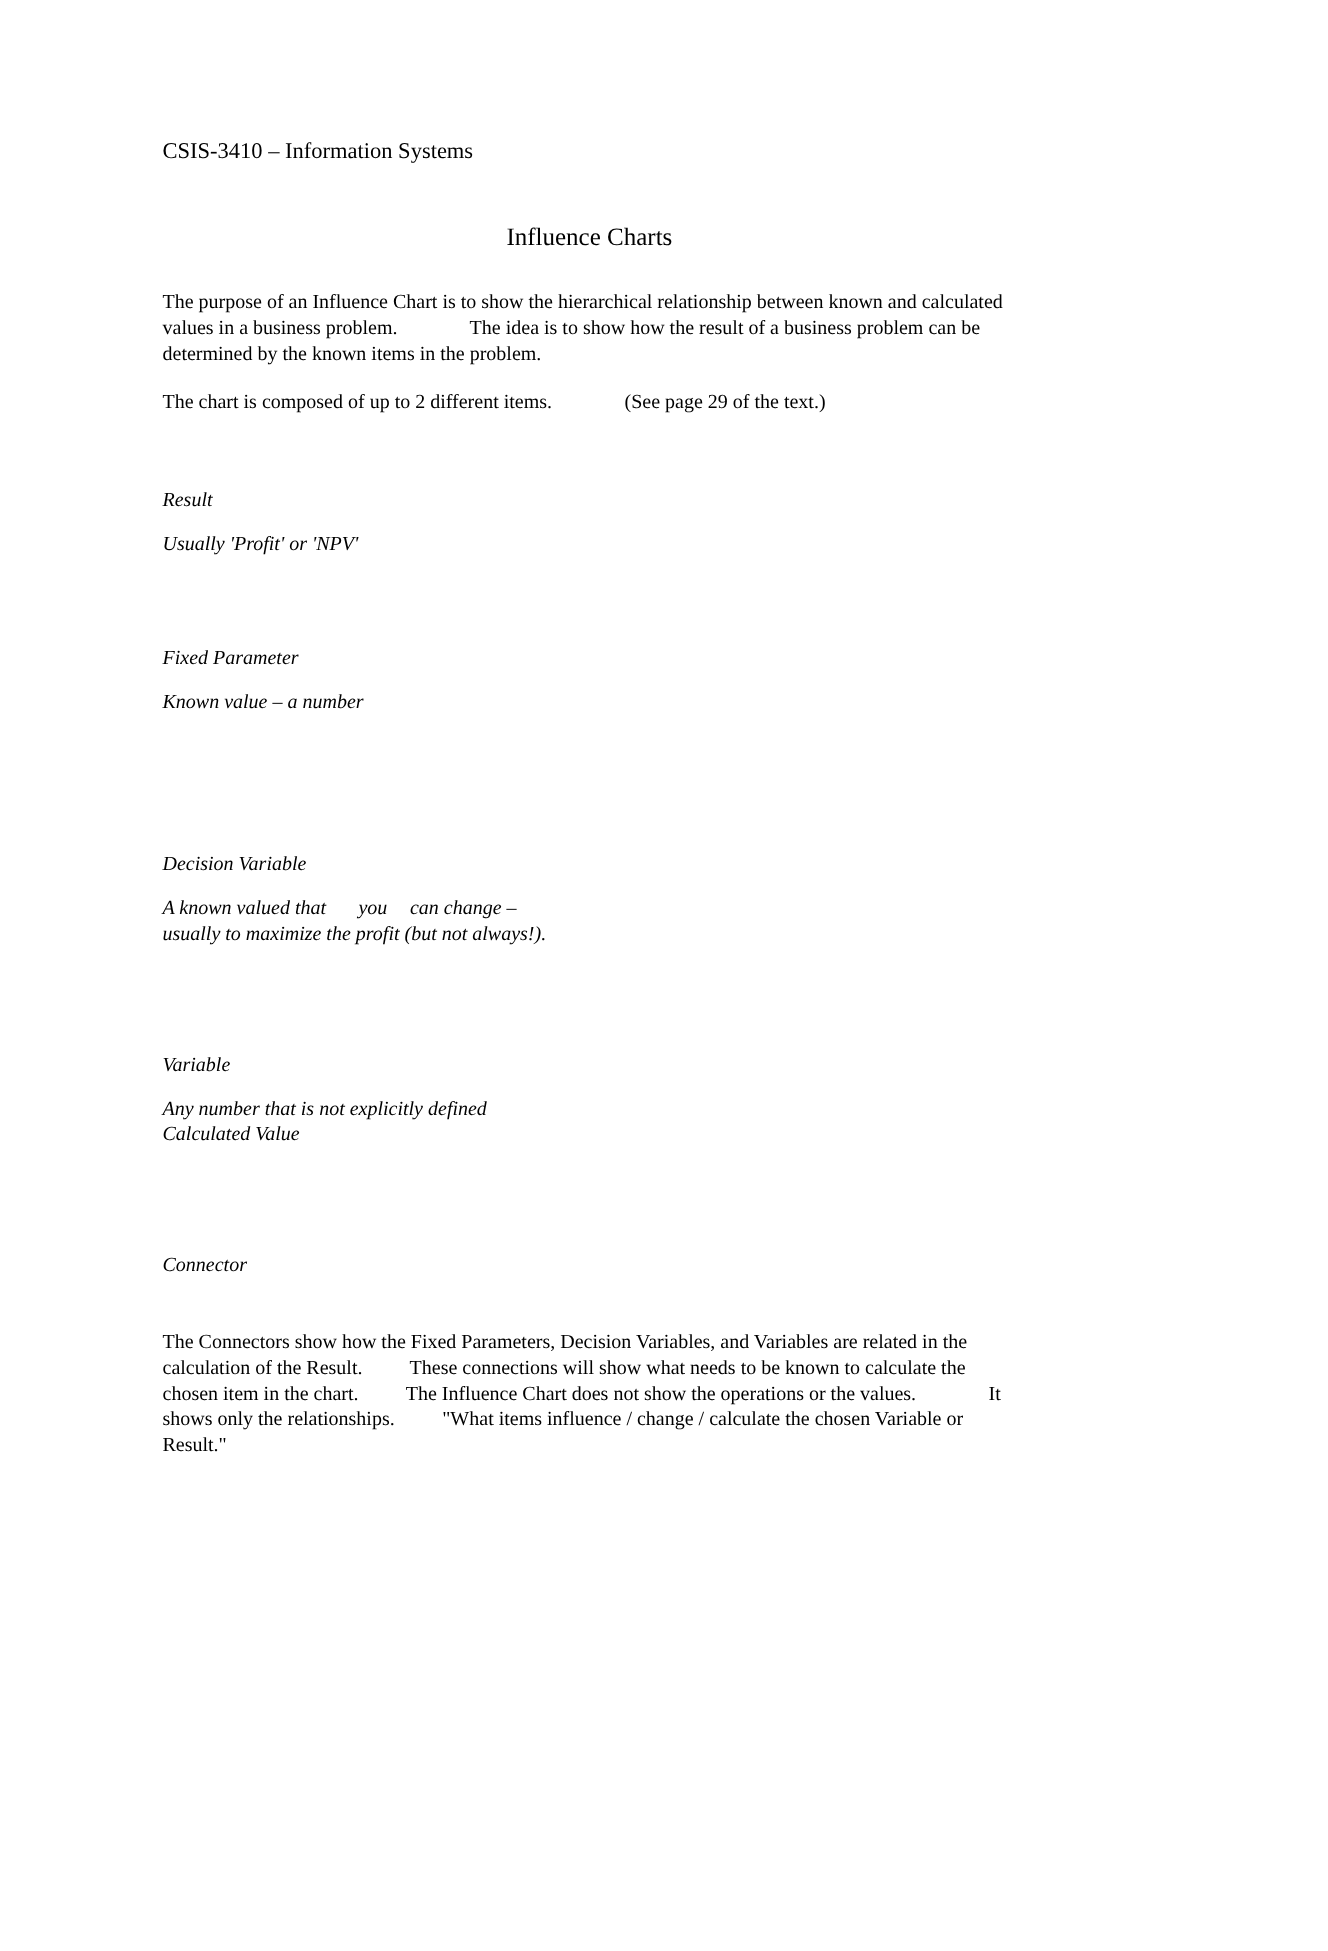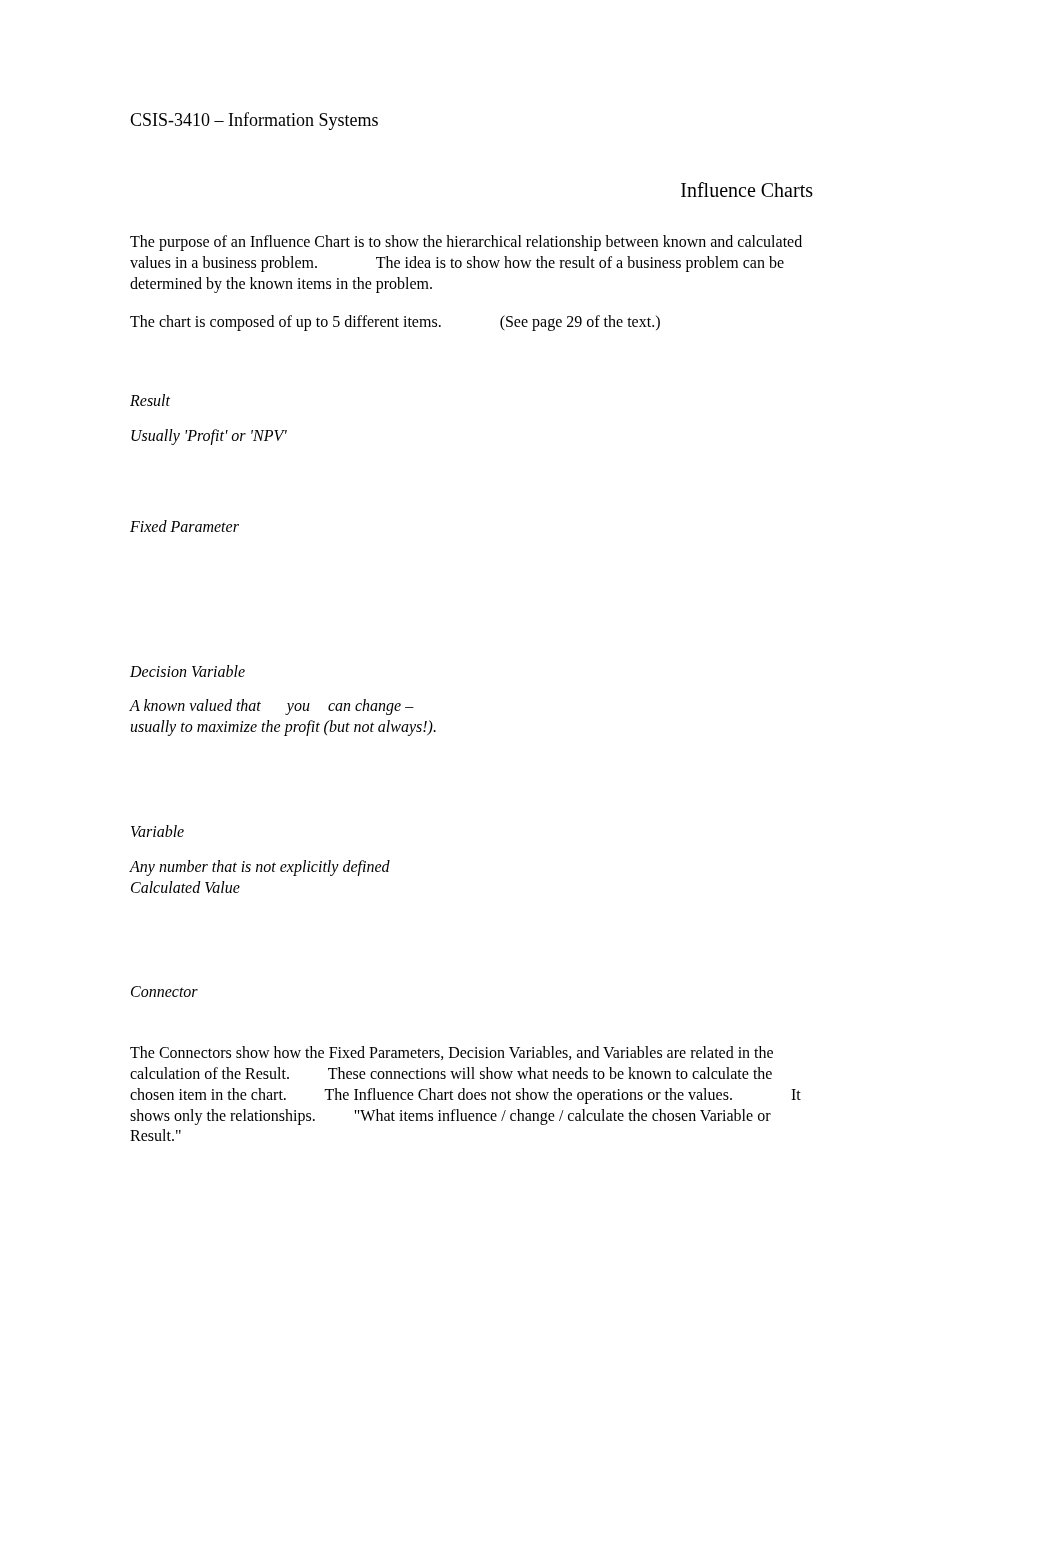--- a/index.html
+++ b/index.html
@@ -15,21 +15,21 @@
       padding: 110px 64px 100px 130px;
       box-sizing: border-box;
       width: 877px;
     }
     .course-header {
       font-size: 18px;
       margin-bottom: 48px;
     }
     .doc-title {
       font-size: 20px;
-      text-align: right;
+      text-align: center;
       margin-bottom: 30px;
     }
     .para {
       font-size: 16px;
       line-height: 1.3;
       margin-bottom: 18px;
     }
     .spacer-sm { height: 14px; }
     .spacer-md { height: 40px; }
     .spacer-lg { height: 70px; }
@@ -61,35 +61,36 @@
 
   <div class="doc-title">Influence Charts</div>
 
   <div class="para">
     <span class="inline-seg">The purpose of an Influence Chart is to show the hierarchical relationship between known and calculated values in a business problem.</span>
     <span class="gap"></span>
     <span class="inline-seg">The idea is to show how the result of a business problem can be determined by the known items in the problem.</span>
   </div>
 
   <div class="para">
-    <span class="inline-seg">The chart is composed of up to 5 different items.</span>
+    <span class="inline-seg">The chart is composed of up to 2 different items.</span>
     <span class="gap"></span>
     <span class="inline-seg">(See page 29 of the text.)</span>
   </div>
 
   <div class="spacer-md"></div>
 
   <div class="item-label">Result</div>
   <div class="spacer-sm"></div>
   <div class="item-desc">Usually 'Profit' or 'NPV'</div>
 
   <div class="spacer-lg"></div>
 
   <div class="item-label">Fixed Parameter</div>
   <div class="spacer-sm"></div>
+  <div class="item-desc">Known value – a number</div>
 
   <div class="spacer-lg"></div>
   <div class="spacer-md"></div>
 
   <div class="item-label">Decision Variable</div>
   <div class="spacer-sm"></div>
   <div class="item-desc nowrap-block">
     <span class="inline-seg">A known valued that</span>
     <span class="gap-xs"></span>
     <span class="inline-seg">you</span>

